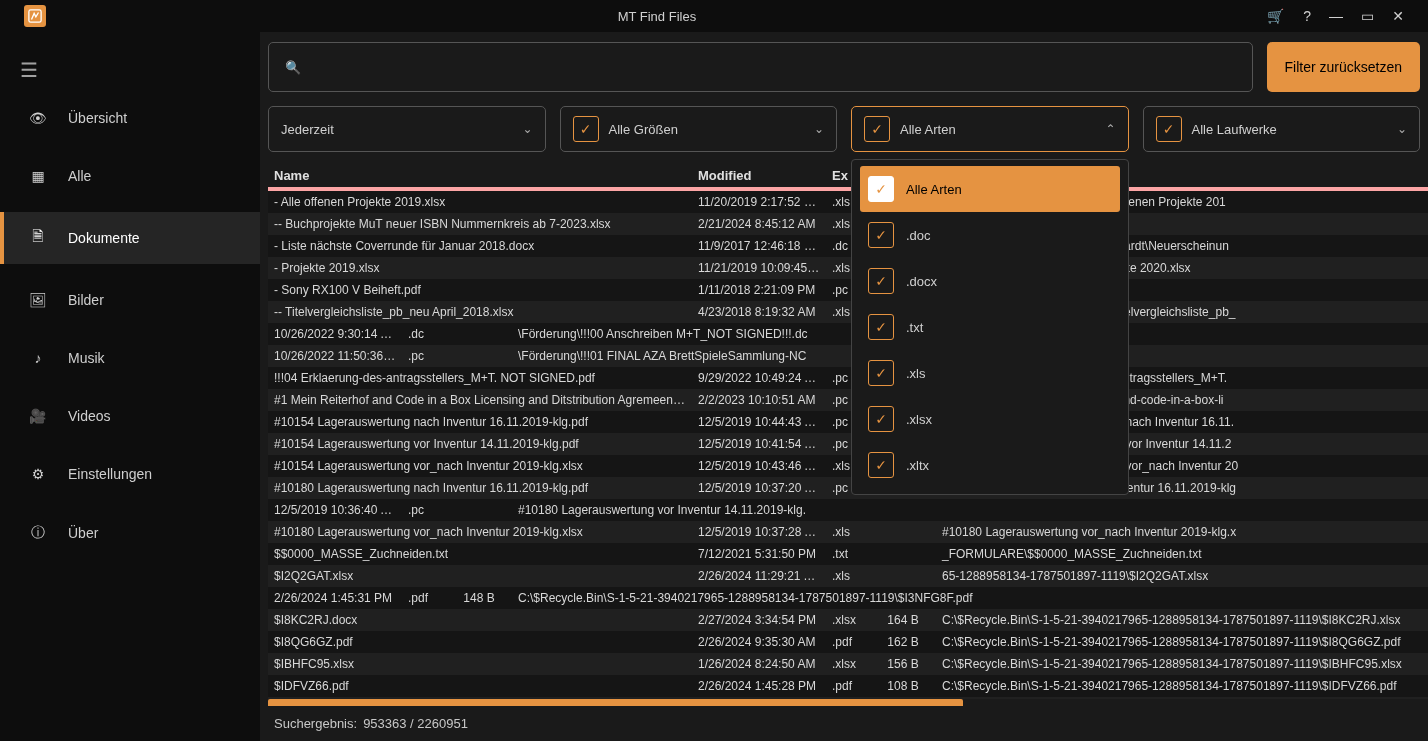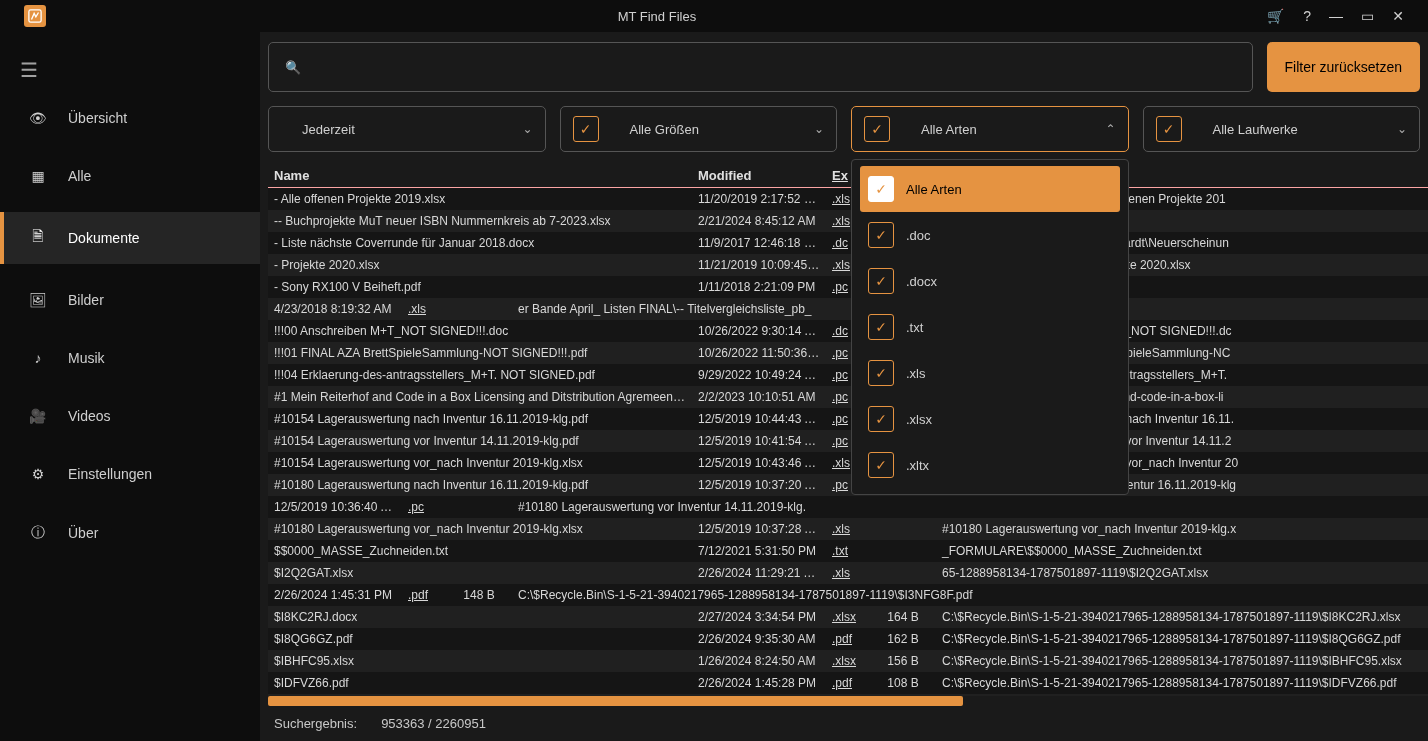--- a/index.html
+++ b/index.html
@@ -24,45 +24,45 @@
   .search-row { display: flex; gap: 14px; padding: 0 8px 14px 0; align-items: center; }
   .search-box { flex: 1; border: 1px solid #555; border-radius: 5px; height: 50px; display: flex; align-items: center; padding: 0 16px; background: #1a1a1a; }
   .search-box .icon { color:#888; font-size:13px; margin-right:12px;}
   .search-box input { flex:1; background:transparent; border:none; outline:none; color:#e8e8e8; font-size:14px;}
   .reset-btn { background: #e59341; color: #000; border:none; border-radius:5px; padding: 8px 18px; height:50px; font-size:14px; cursor:pointer; }
 
   .filters-row { display: flex; gap: 14px; padding: 0 8px 12px 0; }
   .filter { flex:1; border:1px solid #555; border-radius:5px; height:46px; display:flex; align-items:center; padding:0 12px; gap:10px; cursor:pointer; position:relative; background:#1a1a1a;}
   .filter.open { border-color:#e59341; }
   .filter .chk { width:26px; height:26px; border:1px solid #e59341; border-radius:3px; display:flex; align-items:center; justify-content:center; color:#e59341; font-size:14px; flex-shrink:0;}
-  .filter .label { flex:1; font-size:13px; color:#d0d0d0;margin-left:21px;}
+  .filter .label { flex:1; font-size:13px; color:#d0d0d0;}
   .filter .caret { color:#aaa; font-size:12px;}
 
   .dropdown { position:absolute; top:52px; left:-1px; right:-1px; background:#1a1a1a; border:1px solid #444; border-radius:4px; z-index:10; padding:6px 8px 6px 8px; max-height:370px; overflow-y:auto;}
   .dd-item { display:flex; align-items:center; gap:12px; padding:10px 8px; font-size:13px; color:#d0d0d0; cursor:pointer; border-radius:3px; }
   .dd-item.selected { background:#e59341; color:#000; }
   .dd-item.selected .chk { background:#fff; border-color:#fff; color:#e59341;}
   .dd-item .chk { width:26px; height:26px; border:1px solid #e59341; border-radius:3px; display:flex; align-items:center; justify-content:center; color:#e59341; font-size:14px; flex-shrink:0;}
 
   .table-wrap { flex:1; overflow:hidden; position:relative; }
   .table-scroll { overflow:auto; height:calc(100% - 34px); }
   .table { font-size:12px; color:#d8d8d8; }
-  .thead { display:flex; background:#1a1a1a; border-bottom:1px solid #fca5a5; font-weight:600; font-size:13px; color:#e0e0e0; }
+  .thead { display:flex; background:#1a1a1a; border-bottom:4px solid #fca5a5; font-weight:600; font-size:13px; color:#e0e0e0; }
   .th, .td { padding:4px 6px; white-space:nowrap; overflow:hidden; text-overflow:ellipsis; }
   .col-name { width:424px; flex-shrink:0;}
   .col-mod  { width:134px; flex-shrink:0;}
-  .col-ext  { width:44px;  flex-shrink:0;text-decoration:underline;}
+  .col-ext  { width:44px;  flex-shrink:0;}
   .col-size { width:66px;  flex-shrink:0; text-align:center;}
   .col-path { width:490px; flex-shrink:0;}
   .tr { display:flex; }
   .tr:nth-child(even){ background:#202020;}
   .tr:nth-child(odd){ background:#151515;}
   .hscroll { height:10px; background:#e59341; margin:0 8px 0 0; border-radius:2px; width:695px;}
 
-  .status-row { padding:10px 6px; font-size:13px; color:#c8c8c8; display:flex; gap:24px;}
+  .status-row { padding:10px 6px; font-size:13px; color:#c8c8c8; display:flex; gap:6px;}
 </style>
 </head>
 <body>
 
 <div class="titlebar">
   <div class="titlebar-logo">
     <svg width="14" height="14" viewBox="0 0 16 16">
         <rect x="1" y="1" width="14" height="14" fill="none" stroke="#fff" stroke-width="1.5" rx="2"></rect>
         <path d="M4 12 L7 5 L9 9 L12 4" fill="none" stroke="#fff" stroke-width="1.5"></path>
       </svg>
@@ -203,48 +203,47 @@
               <div class="td col-path">N Nummernkreis ab 7-2023.xlsx</div>
             </div>
             <div class="tr">
               <div class="td col-name">- Liste nächste Coverrunde für Januar 2018.docx</div>
               <div class="td col-mod">11/9/2017 12:46:18 PM</div>
               <div class="td col-ext">.dc</div>
               <div class="td col-size"></div>
               <div class="td col-path">er Bande Januar\4er Bande\Burkhardt\Neuerscheinun</div>
             </div>
             <div class="tr">
-              <div class="td col-name">- Projekte 2020.xlsx</div>
+              <div class="td col-name">- Projekte 2019.xlsx</div>
               <div class="td col-mod">11/21/2019 10:09:45 AM</div>
               <div class="td col-ext">.xls</div>
               <div class="td col-size"></div>
               <div class="td col-path">D Tagung November 2019\- Projekte 2020.xlsx</div>
             </div>
             <div class="tr">
               <div class="td col-name">- Sony RX100 V Beiheft.pdf</div>
               <div class="td col-mod">1/11/2018 2:21:09 PM</div>
               <div class="td col-ext">.pc</div>
               <div class="td col-size"></div>
               <div class="td col-path">eiheft.pdf</div>
             </div>
             <div class="tr">
+              <div class="td col-name">-- Titelvergleichsliste_pb_neu April_2018.xlsx</div>
               <div class="td col-mod">4/23/2018 8:19:32 AM</div>
               <div class="td col-ext">.xls</div>
               <div class="td col-size"></div>
               <div class="td col-path">er Bande April_ Listen FINAL\-- Titelvergleichsliste_pb_</div>
             </div>
             <div class="tr">
-              <div class="td col-name">!!!00 Anschreiben M+T_NOT SIGNED!!!.doc</div>
               <div class="td col-mod">10/26/2022 9:30:14 AM</div>
               <div class="td col-ext">.dc</div>
               <div class="td col-size"></div>
               <div class="td col-path">\Förderung\!!!00 Anschreiben M+T_NOT SIGNED!!!.dc</div>
             </div>
             <div class="tr">
-              <div class="td col-name">!!!01 FINAL AZA BrettSpieleSammlung-NOT SIGNED!!!.pdf</div>
               <div class="td col-mod">10/26/2022 11:50:36 AM</div>
               <div class="td col-ext">.pc</div>
               <div class="td col-size"></div>
               <div class="td col-path">\Förderung\!!!01 FINAL AZA BrettSpieleSammlung-NC</div>
             </div>
             <div class="tr">
               <div class="td col-name">!!!04 Erklaerung-des-antragsstellers_M+T. NOT SIGNED.pdf</div>
               <div class="td col-mod">9/29/2022 10:49:24 AM</div>
               <div class="td col-ext">.pc</div>
               <div class="td col-size"></div>

